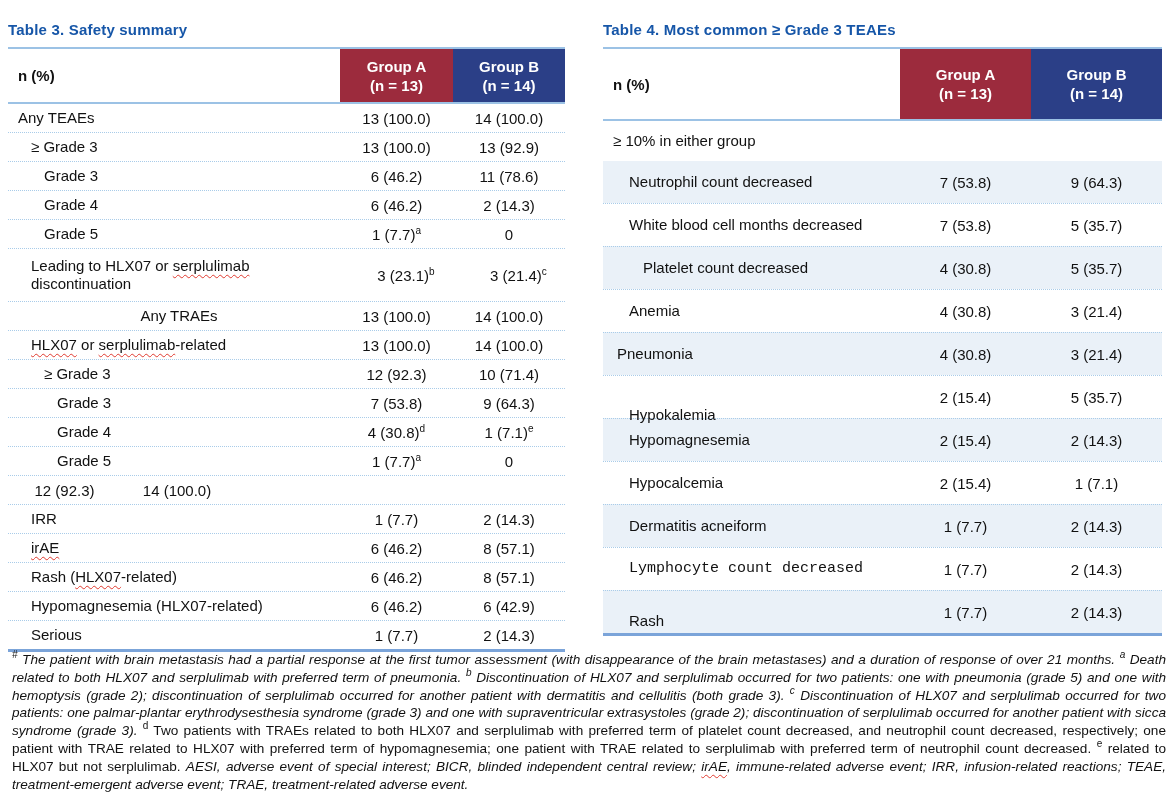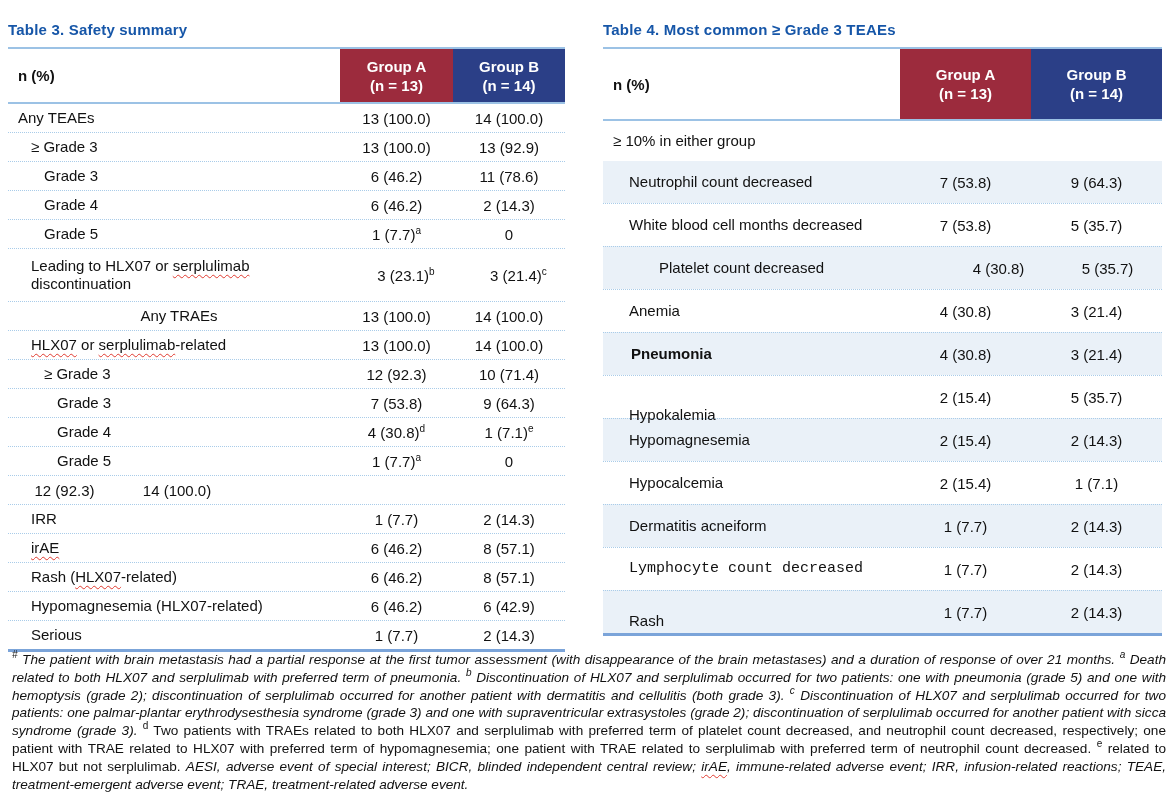--- a/index.html
+++ b/index.html
@@ -180,31 +180,31 @@
             <div class="c-label" style="padding-left: 26px;"><span>Neutrophil count decreased</span></div>
             <div class="c-a"><span>7 (53.8)</span></div>
             <div class="c-b"><span>9 (64.3)</span></div>
           </div>
           <div class="trow">
             <div class="c-label" style="padding-left: 26px;"><span>White blood cell months decreased</span></div>
             <div class="c-a"><span>7 (53.8)</span></div>
             <div class="c-b"><span>5 (35.7)</span></div>
           </div>
           <div class="trow shaded">
-            <div class="c-label" style="padding-left: 12px; margin-left: 44px;"><span>Platelet count decreased</span></div>
+            <div class="c-label" style="padding-left: 40px;"><span>Platelet count decreased</span></div>
             <div class="c-a"><span>4 (30.8)</span></div>
             <div class="c-b"><span>5 (35.7)</span></div>
           </div>
           <div class="trow">
             <div class="c-label" style="padding-left: 26px;"><span>Anemia</span></div>
             <div class="c-a"><span>4 (30.8)</span></div>
             <div class="c-b"><span>3 (21.4)</span></div>
           </div>
           <div class="trow shaded">
-            <div class="c-label" style="padding-left: 28px; font-weight: bold;"><span>Pneumonia</span></div>
+            <div class="c-label" style="padding-left: 14px;"><span>Pneumonia</span></div>
             <div class="c-a"><span>4 (30.8)</span></div>
             <div class="c-b"><span>3 (21.4)</span></div>
           </div>
           <div class="trow">
             <div class="c-label" style="padding-left: 26px; margin-top: 35px;"><span>Hypokalemia</span></div>
             <div class="c-a"><span>2 (15.4)</span></div>
             <div class="c-b"><span>5 (35.7)</span></div>
           </div>
           <div class="trow shaded">
             <div class="c-label" style="padding-left: 26px;"><span>Hypomagnesemia</span></div>

